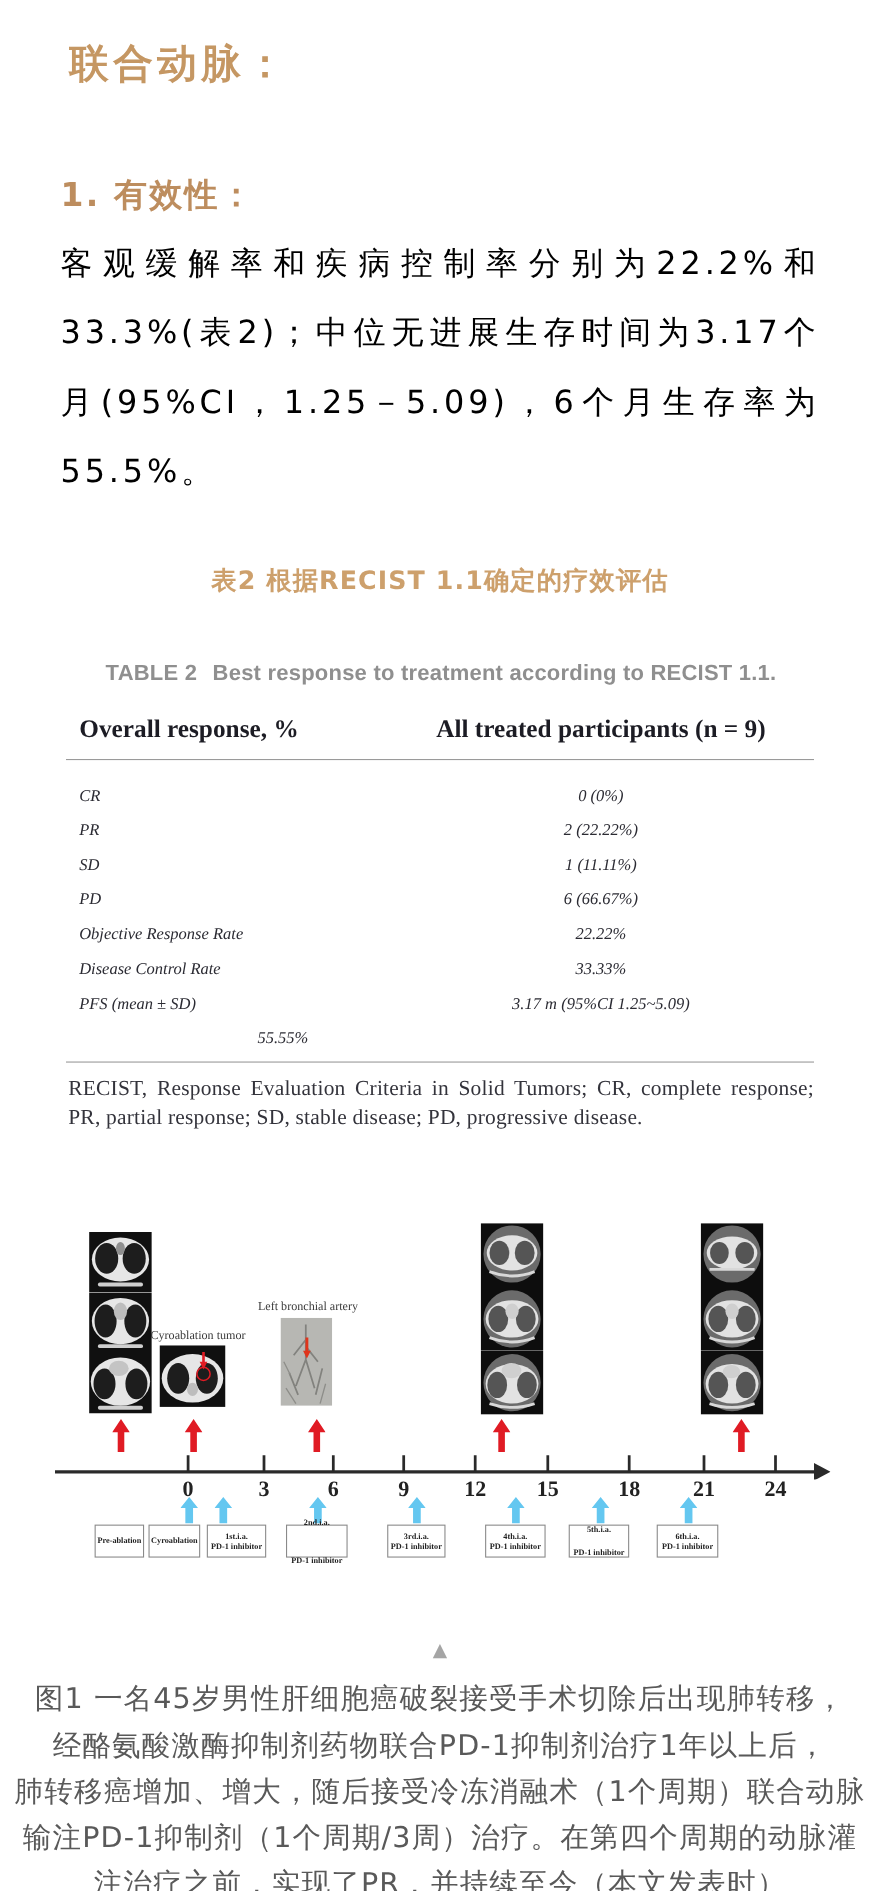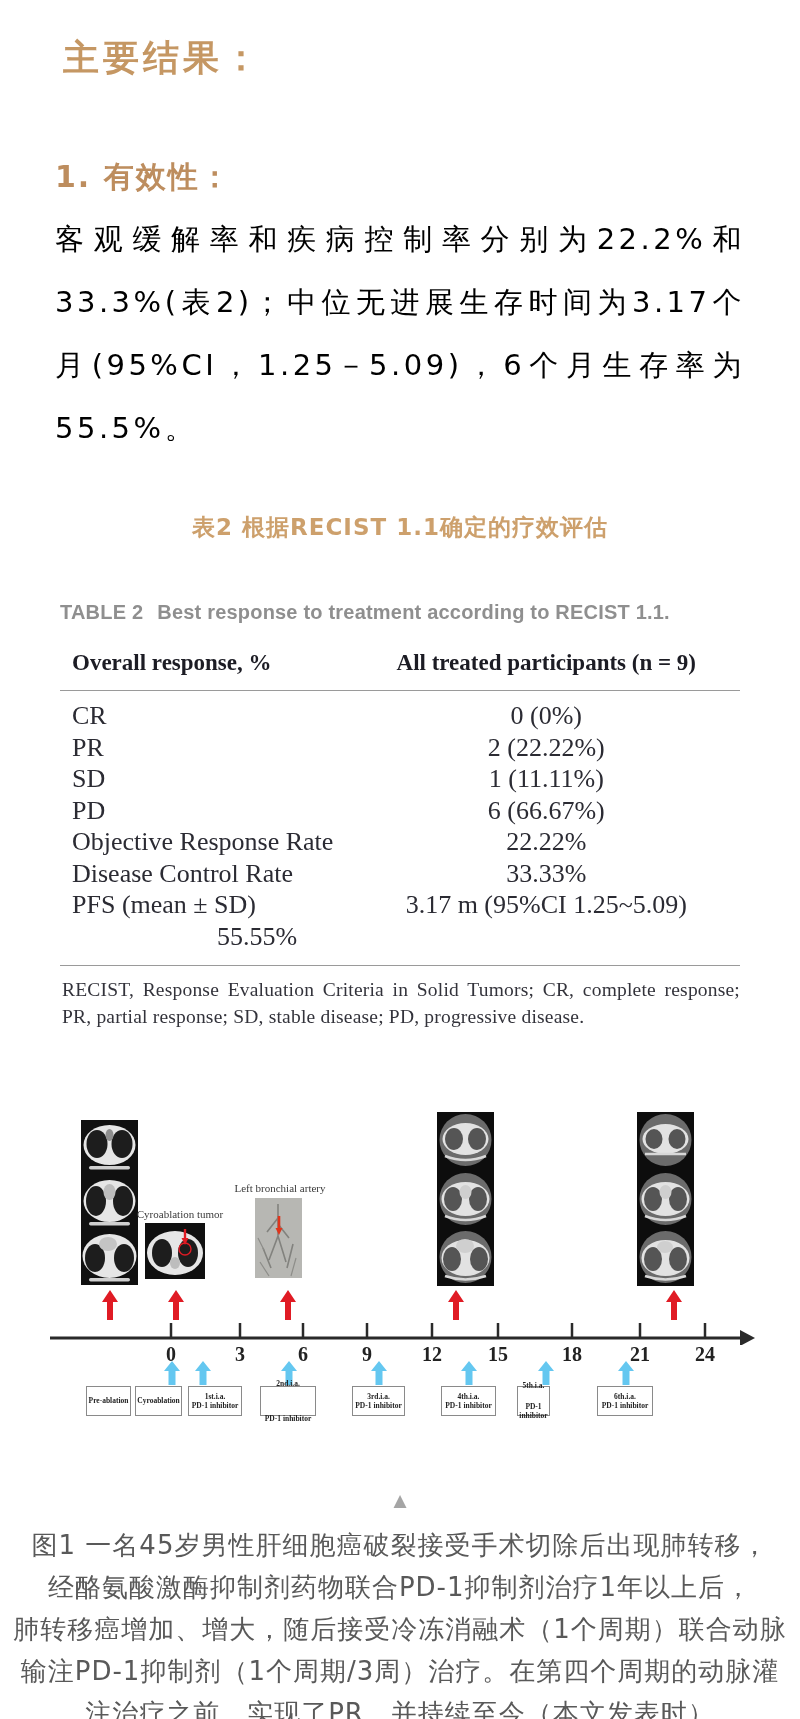--- a/index.html
+++ b/index.html
@@ -11,28 +11,28 @@
               font-size:36px;letter-spacing:4px;color:#c59763;}
   .section-heading{margin:74px 0 0 0;font-size:30px;font-weight:bold;color:#bd8d5e;letter-spacing:2px;}
   .body-paragraph{margin:10px 0 0 0;font-size:29px;line-height:63px;letter-spacing:3.5px;
                   color:#000000;text-align:justify;}
 
   .table-caption-cn{margin-top:52px;text-align:center;font-size:23px;font-weight:bold;
                     color:#cda06c;letter-spacing:1px;}
 
   .paper-table{margin:58px 5px 0 5px;font-family:"Liberation Serif",serif;color:#2b2b33;}
   .table-title{font-family:"Liberation Sans",sans-serif;font-weight:bold;font-size:20px;
-               color:#8f8f8f;letter-spacing:0.2px;}
+               color:#8f8f8f;letter-spacing:0.2px;margin-left:36px;}
   .table-title .tnum{margin-right:14px;}
   .t-headrow{display:flex;margin-top:26px;font-weight:bold;font-size:23px;color:#1c1c24;}
   .t-headrow .hcol1{width:42%;padding-left:12px;}
   .t-headrow .hcol2{width:58%;text-align:center;}
   .t-rule{border:none;border-top:1.5px solid #9a9a9a;margin:14px 0 10px 0;}
   .t-rule.bottom{margin:12px 0 10px 0;}
-  .t-row{display:flex;height:31.5px;align-items:flex-start;font-size:26px;}
+  .t-row{display:flex;height:31.5px;align-items:flex-end;font-size:15px;font-style:italic;}
   .t-row .col1{width:42%;padding-left:12px;}
   .t-row .col2{width:58%;text-align:center;}
   .t-footnote{font-size:19.5px;line-height:27px;text-align:justify;color:#33333b;
               letter-spacing:0.2px;padding-left:2px;}
 
   .figure{position:relative;height:310px;margin-top:76px;}
   .figure .abs{position:absolute;}
   .ct-col{display:flex;flex-direction:column;}
   .ct-frame{display:block;}
   .fig-label{font-family:"Liberation Serif",serif;font-size:11px;color:#3a3a3a;text-align:center;}
@@ -51,21 +51,21 @@
 
   .collapse-triangle{margin-top:74px;text-align:center;font-size:17px;color:#a5a5a5;}
   .figure-caption{margin-top:14px;text-align:center;font-size:26px;line-height:42px;
                   color:#595959;letter-spacing:1px;}
 </style>
 </head>
 <body>
 
 <div class="content">
 
-  <h1 class="main-title">主要结果：</h1>
+  <h1 class="main-title">联合动脉：</h1>
 
   <h2 class="section-heading">1. 有效性：</h2>
 
   <p class="body-paragraph">客观缓解率和疾病控制率分别为22.2%和33.3%(表2)；中位无进展生存时间为3.17个月(95%CI，1.25－5.09)，6个月生存率为55.5%。</p>
 
   <div class="table-caption-cn">表2 根据RECIST 1.1确定的疗效评估</div>
 
   <div class="paper-table">
     <div class="table-title">
       <span class="tnum">TABLE 2</span><span>Best response to treatment according to RECIST 1.1.</span>
@@ -298,21 +298,21 @@
       <span>PD-1 inhibitor</span>
   </div>
   <div class="event-box" style="left:352px;width:53px;top:280px;">
     <span>3rd.i.a.</span>
       <span>PD-1 inhibitor</span>
   </div>
   <div class="event-box" style="left:441px;width:55px;top:280px;">
     <span>4th.i.a.</span>
       <span>PD-1 inhibitor</span>
   </div>
-  <div class="event-box" style="left:517px;width:33px;top:280px;gap:11px;">
+  <div class="event-box" style="left:517px;width:55px;top:280px;gap:11px;">
     <span>5th.i.a.</span>
       <span>PD-1 inhibitor</span>
   </div>
   <div class="event-box" style="left:597px;width:56px;top:280px;">
     <span>6th.i.a.</span>
       <span>PD-1 inhibitor</span>
   </div>
 </div>
 
 <div class="collapse-triangle">▲</div>

